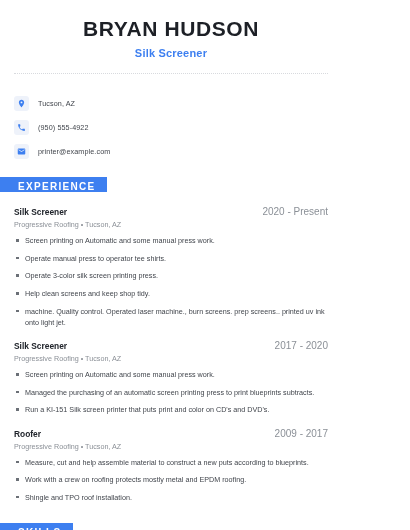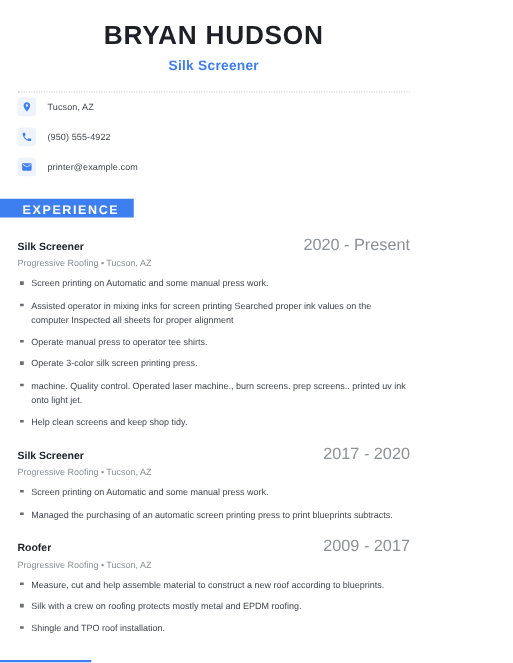--- a/index.html
+++ b/index.html
@@ -41,21 +41,21 @@
     letter-spacing: 0.2px;
   }
   .divider {
     margin-top: 14px;
     border-top: 1px dotted #d8dade;
     height: 0;
   }
 
   
   .contact-list {
-    margin-top: 4px;
+    margin-top: 22px;
     display: flex;
     flex-direction: column;
     gap: 9px;
   }
   .contact-row {
     display: flex;
     align-items: center;
     gap: 9px;
   }
   .contact-icon {
@@ -95,21 +95,21 @@
     display: flex;
     justify-content: space-between;
     align-items: baseline;
   }
   .entry-title {
     font-size: 8.4px;
     font-weight: bold;
     color: #20242b;
   }
   .entry-dates {
-    font-size: 13px;
+    font-size: 10px;
     color: #8b9097;
     white-space: nowrap;
   }
   .entry-sub {
     margin-top: 3px;
     font-size: 7.2px;
     color: #8b9097;
   }
   .bullets {
     margin-top: 6px;
@@ -183,49 +183,49 @@
     <div class="section-badge">EXPERIENCE</div>
 
     <div class="entry">
       <div class="entry-head">
         <span class="entry-title">Silk Screener</span>
         <span class="entry-dates">2020 - Present</span>
       </div>
       <div class="entry-sub">Progressive Roofing • Tucson, AZ</div>
       <ul class="bullets">
         <li>Screen printing on Automatic and some manual press work.</li>
-        <li>Assisted operator in mixing inks for screen printing Searched proper ink values on the computer Inspected all sheets for proper alignment</li>
         <li>Operate manual press to operator tee shirts.</li>
         <li>Operate 3-color silk screen printing press.</li>
+        <li>Help clean screens and keep shop tidy.</li>
         <li>machine. Quality control. Operated laser machine., burn screens. prep screens.. printed uv ink onto light jet.</li>
-        <li>Help clean screens and keep shop tidy.</li>
       </ul>
     </div>
 
     <div class="entry">
       <div class="entry-head">
         <span class="entry-title">Silk Screener</span>
         <span class="entry-dates">2017 - 2020</span>
       </div>
       <div class="entry-sub">Progressive Roofing • Tucson, AZ</div>
       <ul class="bullets">
         <li>Screen printing on Automatic and some manual press work.</li>
         <li>Managed the purchasing of an automatic screen printing press to print blueprints subtracts.</li>
+        <li>Run a KI-151 Silk screen printer that puts print and color on CD's and DVD's.</li>
       </ul>
     </div>
 
     <div class="entry">
       <div class="entry-head">
         <span class="entry-title">Roofer</span>
         <span class="entry-dates">2009 - 2017</span>
       </div>
       <div class="entry-sub">Progressive Roofing • Tucson, AZ</div>
       <ul class="bullets">
-        <li>Measure, cut and help assemble material to construct a new roof according to blueprints.</li>
-        <li>Silk with a crew on roofing protects mostly metal and EPDM roofing.</li>
+        <li>Measure, cut and help assemble material to construct a new puts according to blueprints.</li>
+        <li>Work with a crew on roofing protects mostly metal and EPDM roofing.</li>
         <li>Shingle and TPO roof installation.</li>
       </ul>
     </div>
   </div>
 
   <div class="skills-section">
     <div class="section-badge">SKILLS</div>
     
   </div>
 

